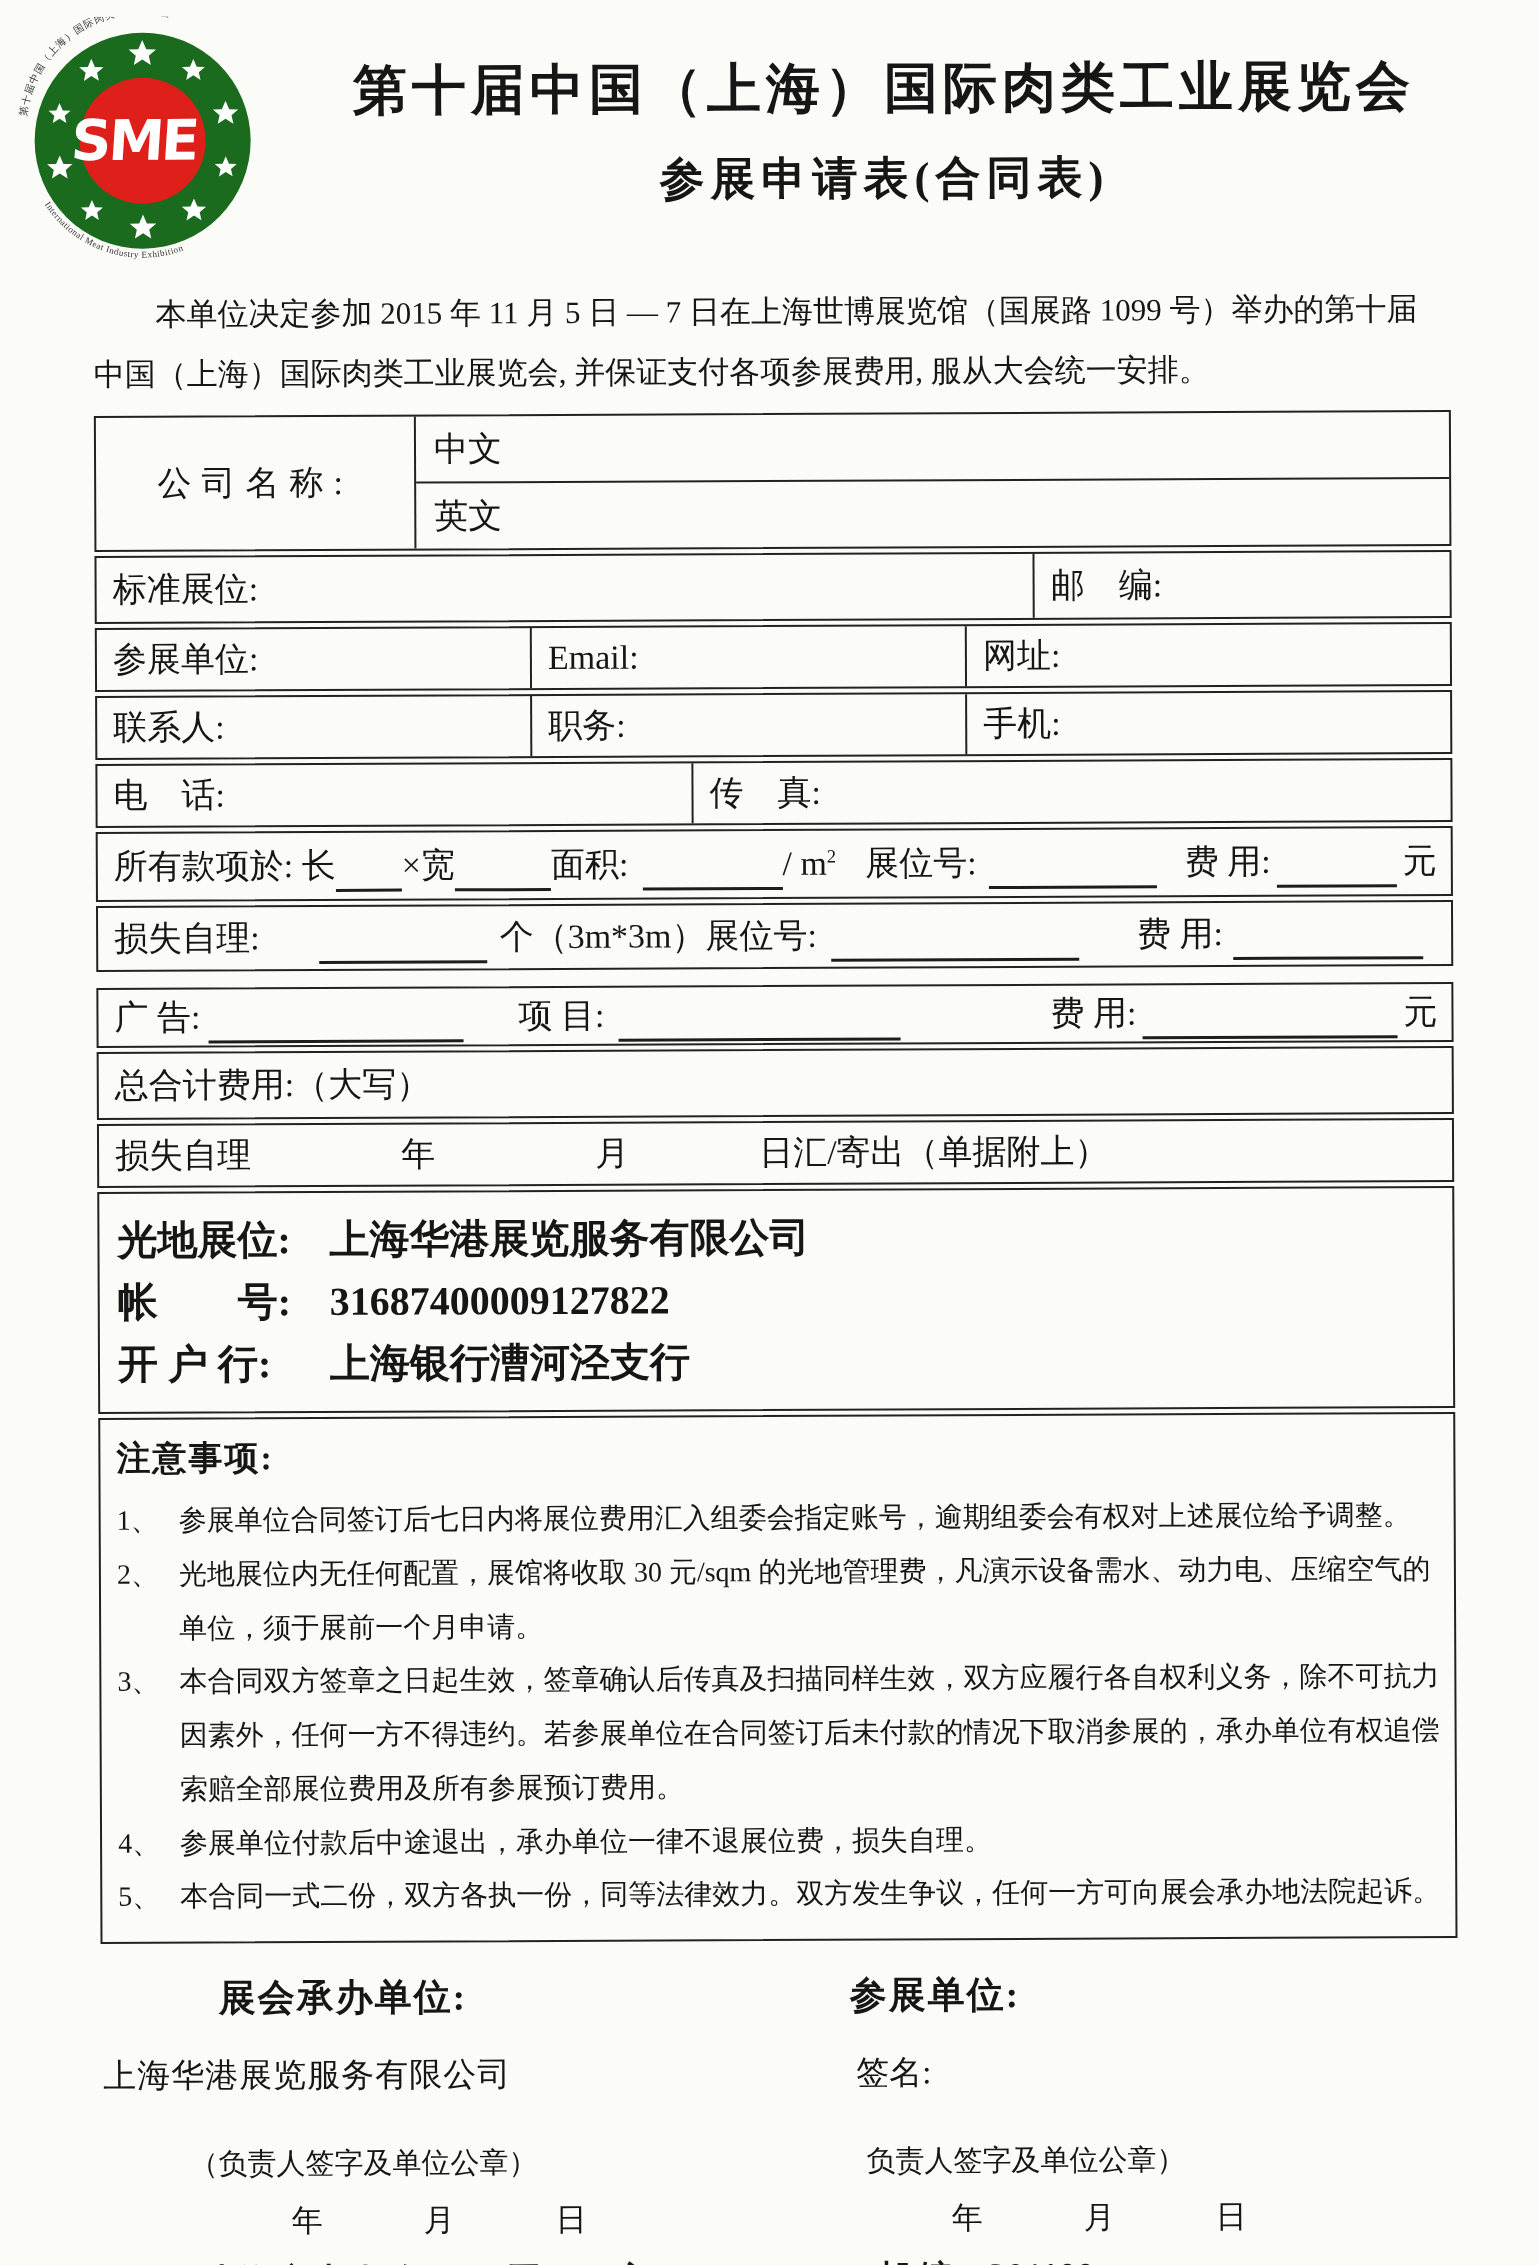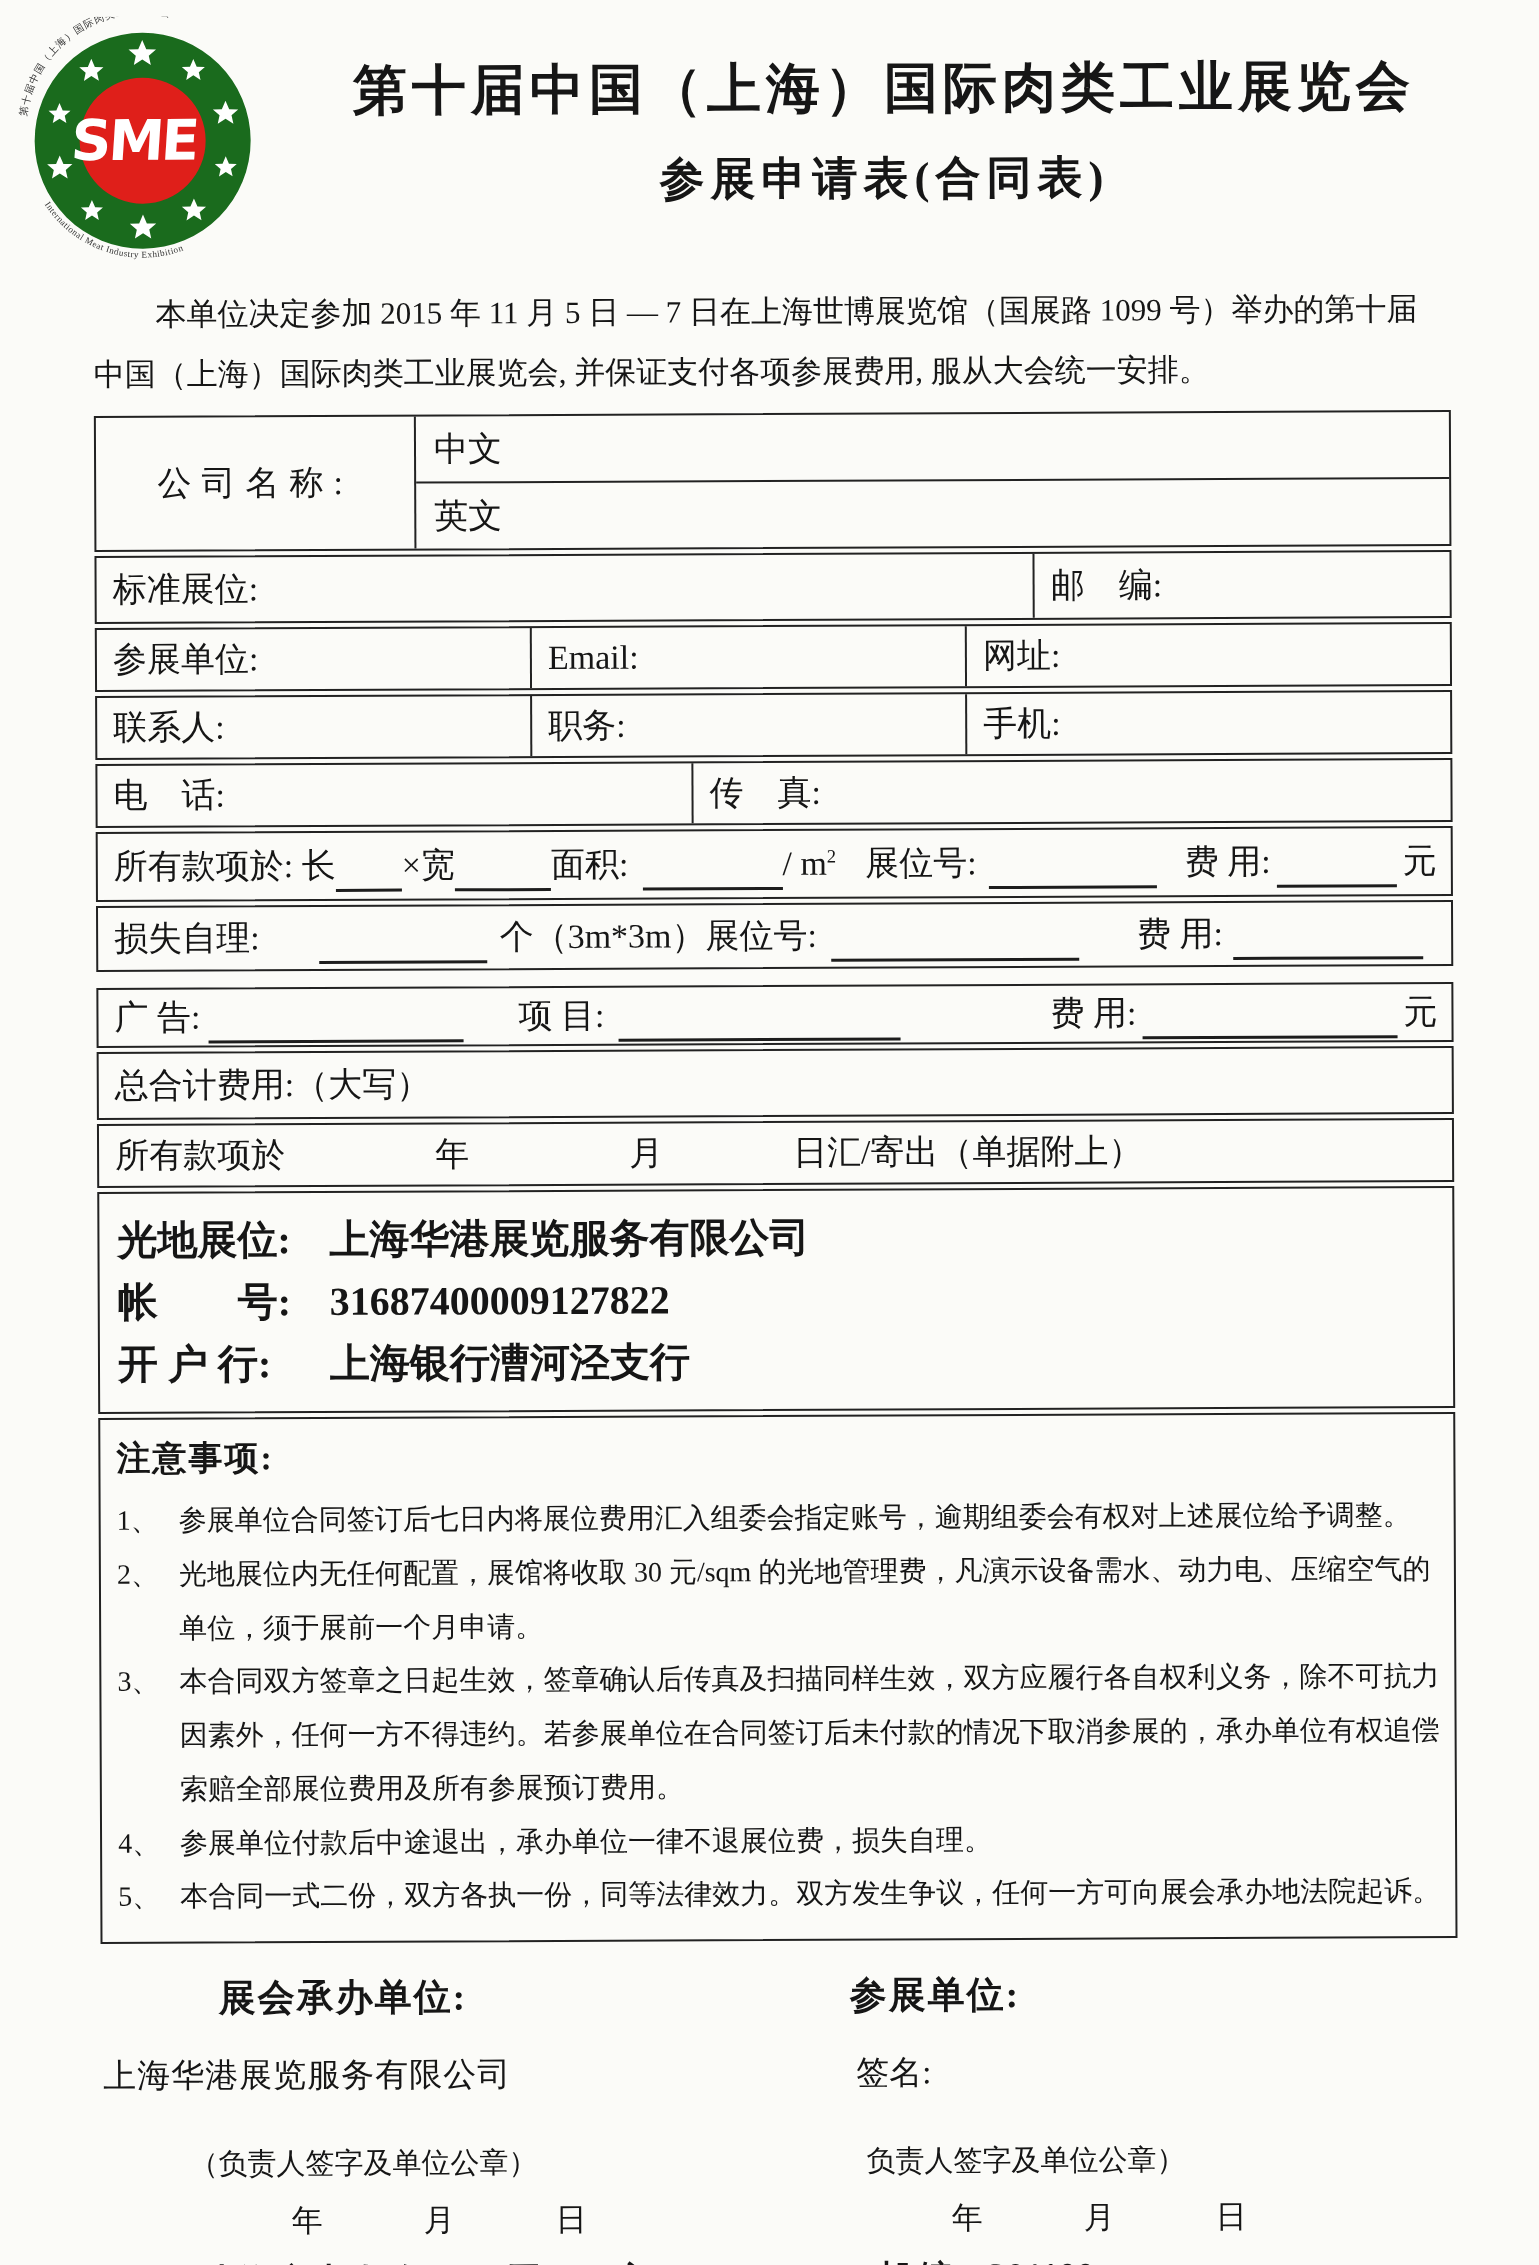--- a/index.html
+++ b/index.html
@@ -204,21 +204,21 @@
         <span>元</span>
       </div>
     </div>
 
     <div class="row row-i">
       <div class="cell full">总合计费用:（大写）</div>
     </div>
 
     <div class="row row-j">
       <div class="cell full">
-        <span>所有款项於</span>
+        <span>损失自理</span>
         <span style="margin-left:150px">年</span>
         <span style="margin-left:160px">月</span>
         <span style="margin-left:130px">日汇/寄出（单据附上）</span>
       </div>
     </div>
 
     <div class="row row-k">
       <div class="bank-line">
         <span class="bank-label">光地展位:</span>
         <span>上海华港展览服务有限公司</span>

